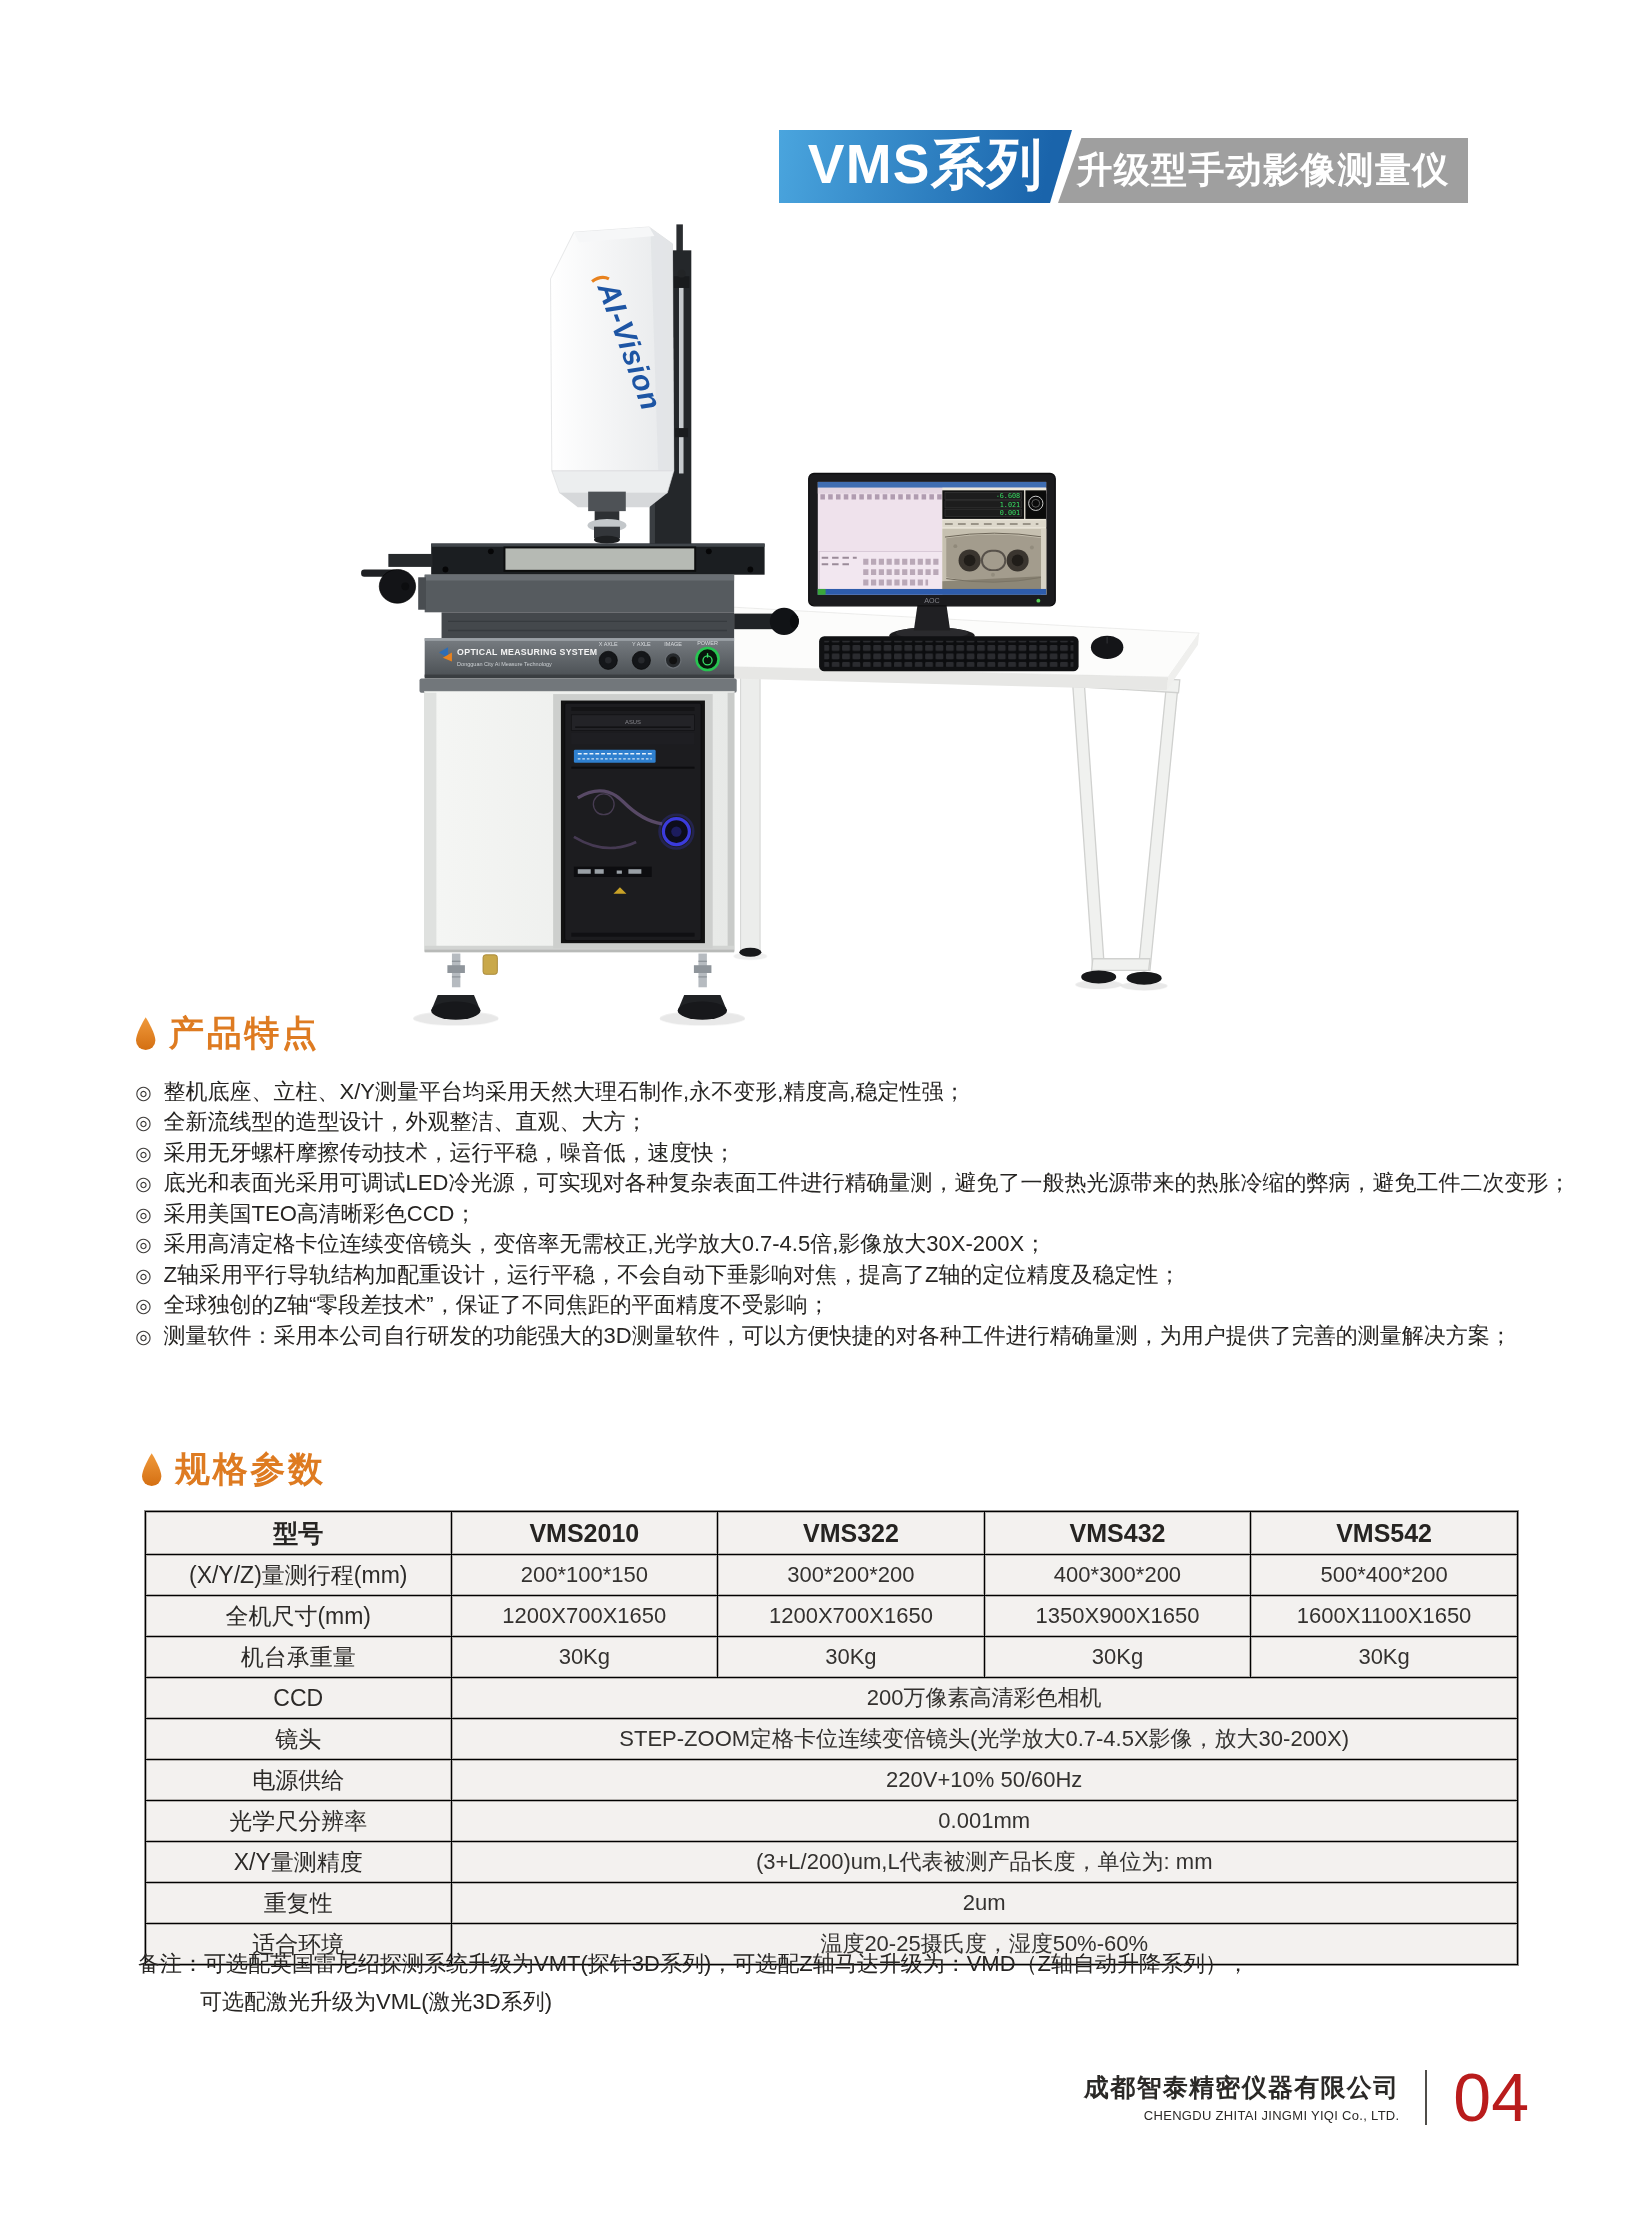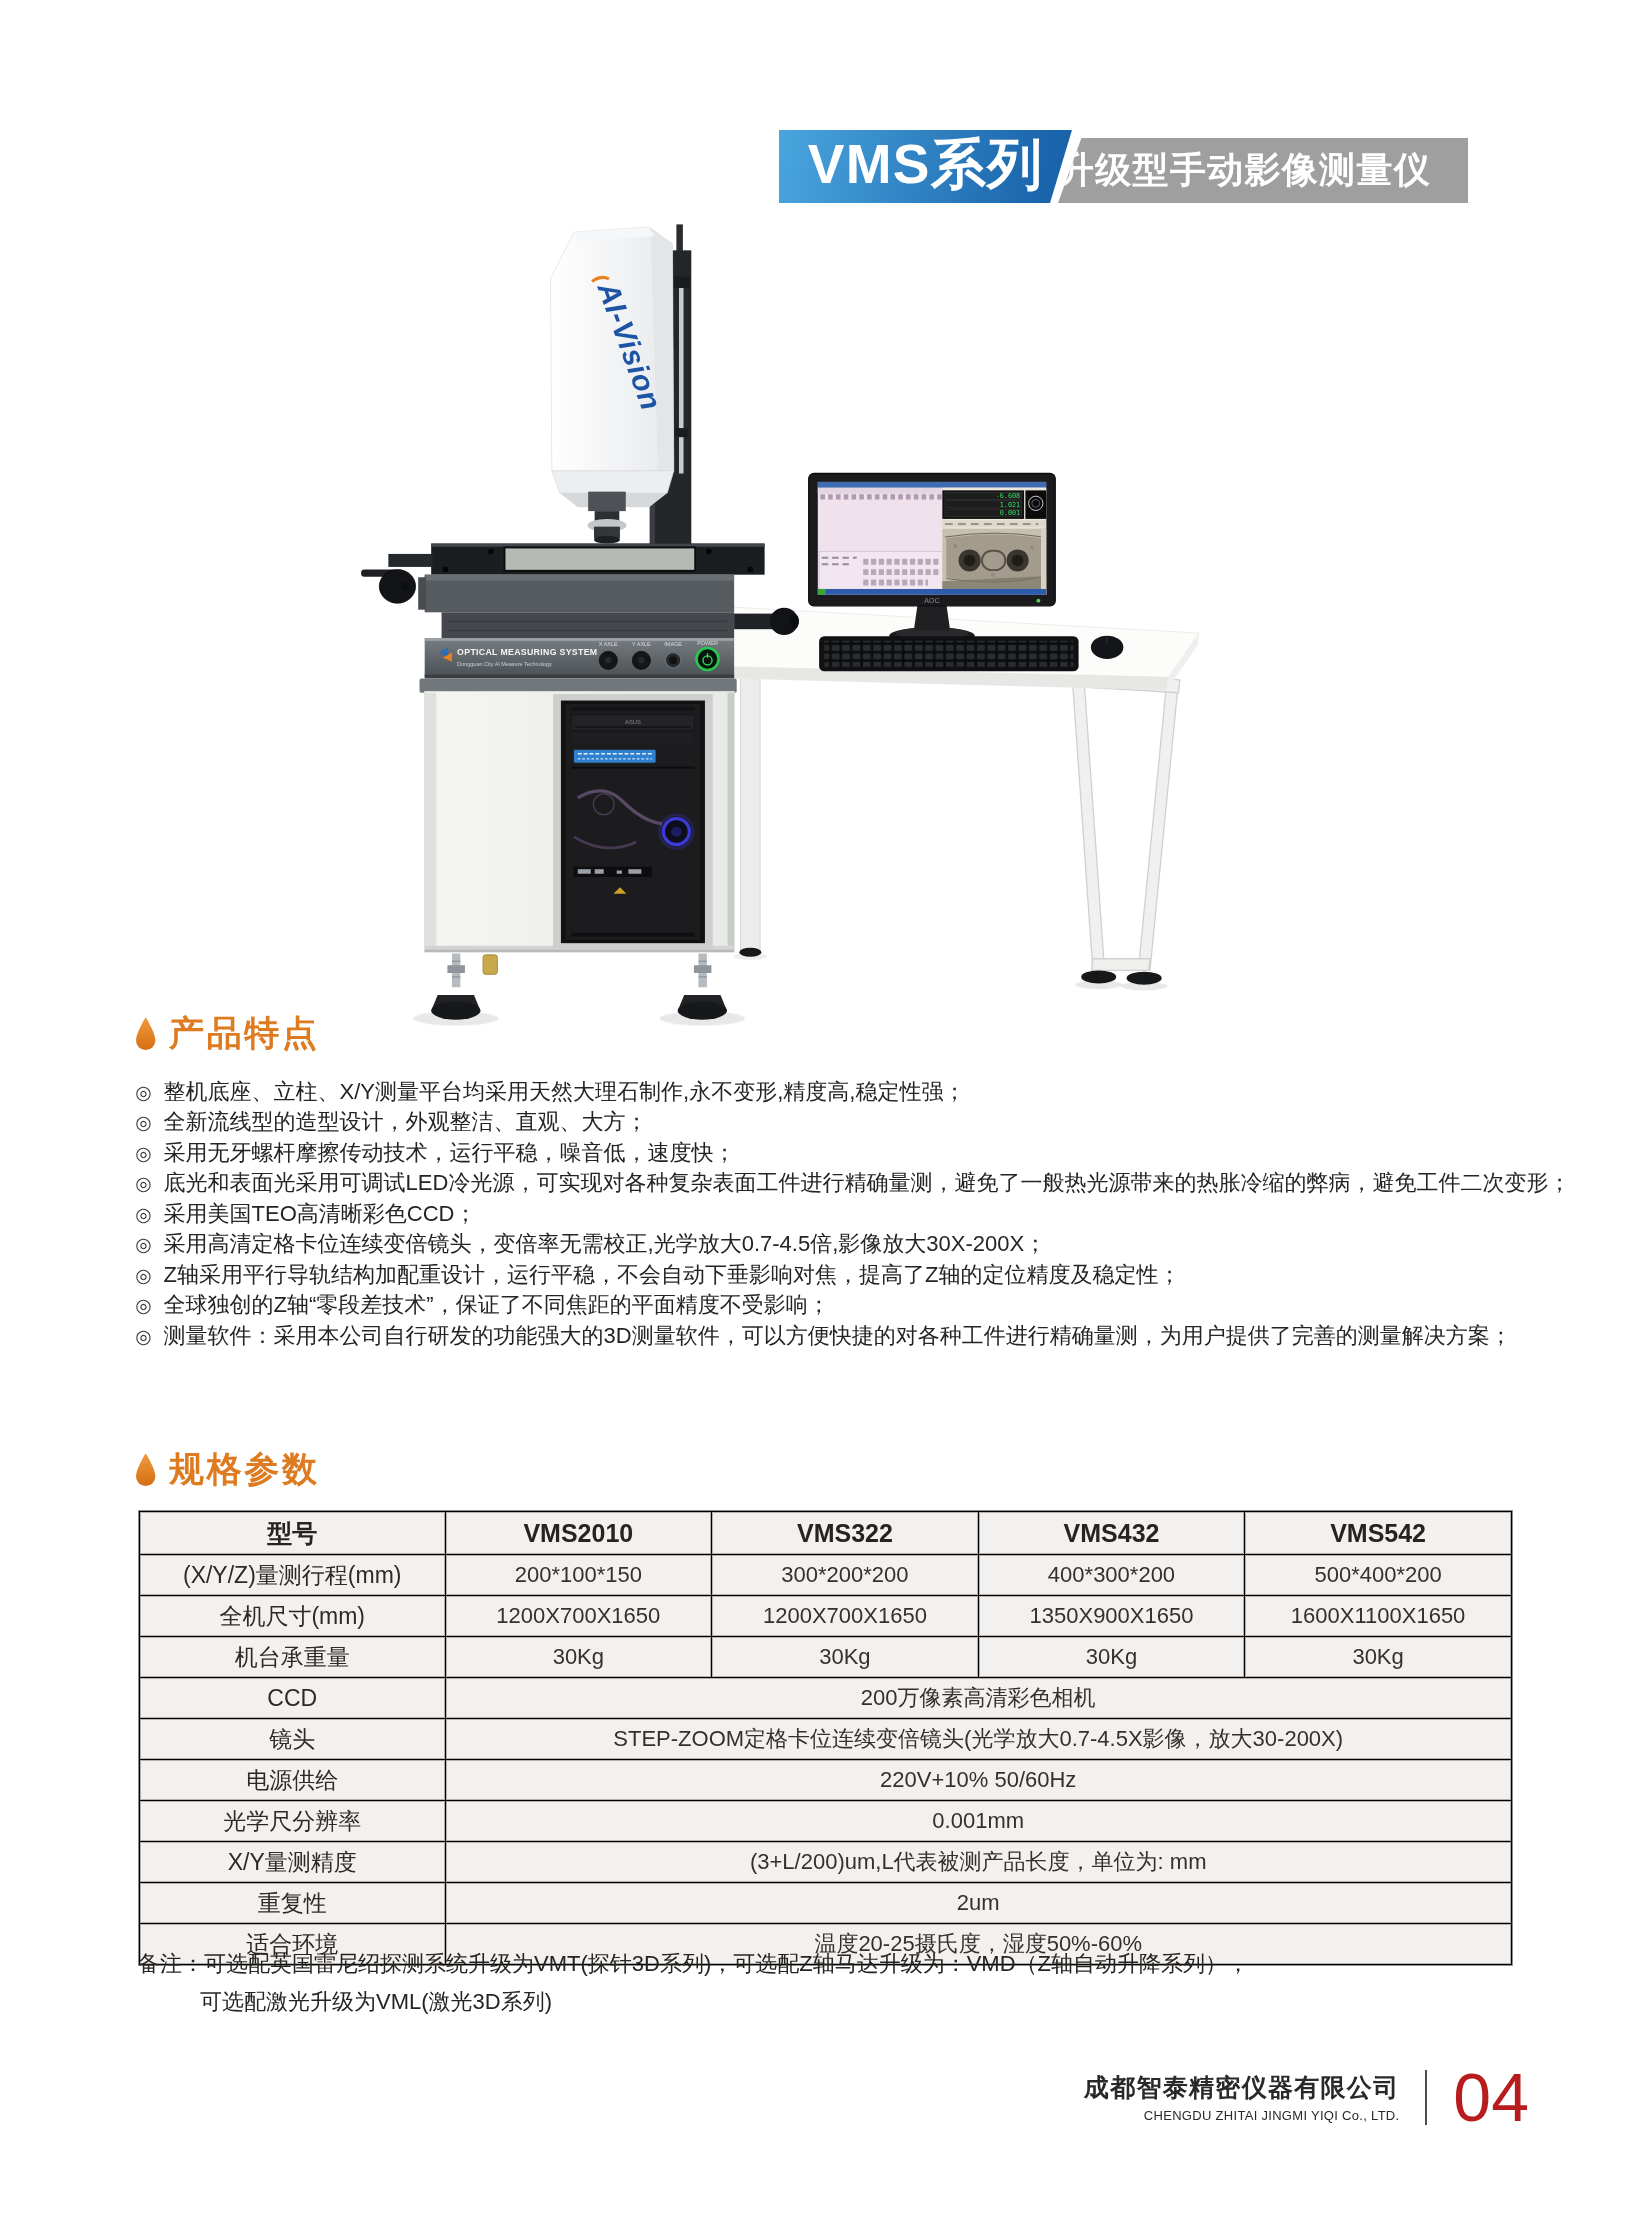--- a/index.html
+++ b/index.html
@@ -7,37 +7,37 @@
         font-family:"Liberation Sans","DejaVu Sans",sans-serif;color:#2a2826;overflow:hidden;}
 
   
   .banner-series{position:absolute;left:779px;top:130px;width:293px;height:73px;
       background:linear-gradient(100deg,#4aa5de 0%,#1a64ab 90%);
       clip-path:polygon(0 0,100% 0,calc(100% - 22px) 100%,0 100%);
       display:flex;align-items:center;justify-content:center;}
   .banner-series span{font-size:55px;font-weight:bold;color:#fff;letter-spacing:1.3px;padding-bottom:2.6px;}
   .banner-sub{position:absolute;left:1058px;top:138px;width:410px;height:65px;background:#9f9f9f;
       clip-path:polygon(23.4px 0,100% 0,100% 100%,0 100%);
-      display:flex;align-items:center;justify-content:flex-start;}
+      display:flex;align-items:center;justify-content:center;}
   .banner-sub span{font-size:36px;font-weight:bold;color:#fff;letter-spacing:1.3px;}
 
   
   .photo{position:absolute;left:0;top:214px;width:1646px;height:1012px;}
   .photo text{font-family:"Liberation Sans","DejaVu Sans",sans-serif;}
   .photo .mono{font-family:"DejaVu Sans Mono",monospace;}
 
   
   .section-title{display:flex;align-items:center;gap:11.7px;}
   .section-title h2{font-size:35px;color:#de7b21;font-weight:bold;margin:0;letter-spacing:2.6px;}
   .features{position:absolute;left:134px;top:1010px;width:1493px;}
   .features ul{list-style:none;margin:19.5px 0 0 1.3px;padding:0;}
   .features li{font-size:22px;line-height:29.5px;color:#262422;white-space:nowrap;}
   .features .mark{font-size:19px;color:#3b3937;margin-right:11.7px;}
 
-  .specs{position:absolute;left:134px;top:1446px;width:1493px;}
+  .specs{position:absolute;left:140px;top:1446px;width:1493px;}
   .specs table{border-collapse:separate;border-spacing:1.9px;background:#000000;
       border:1.3px solid #8f8d8b;width:1375px;margin:17px 0 0 3.9px;table-layout:fixed;}
   .specs th,.specs td{background:#f3f1ef;border:0.6px solid #b3b0ad;text-align:center;vertical-align:middle;
       overflow:hidden;}
   .specs th{height:38px;font-size:25px;color:#262422;}
   .specs td{height:36px;font-size:22px;color:#33312f;}
   .specs td.lbl{font-size:23px;color:#2c2a28;}
 
   .note{position:absolute;left:138px;top:1945px;width:1428px;font-size:22px;line-height:38px;color:#262422;}
   .note .l2{padding-left:62px;}

